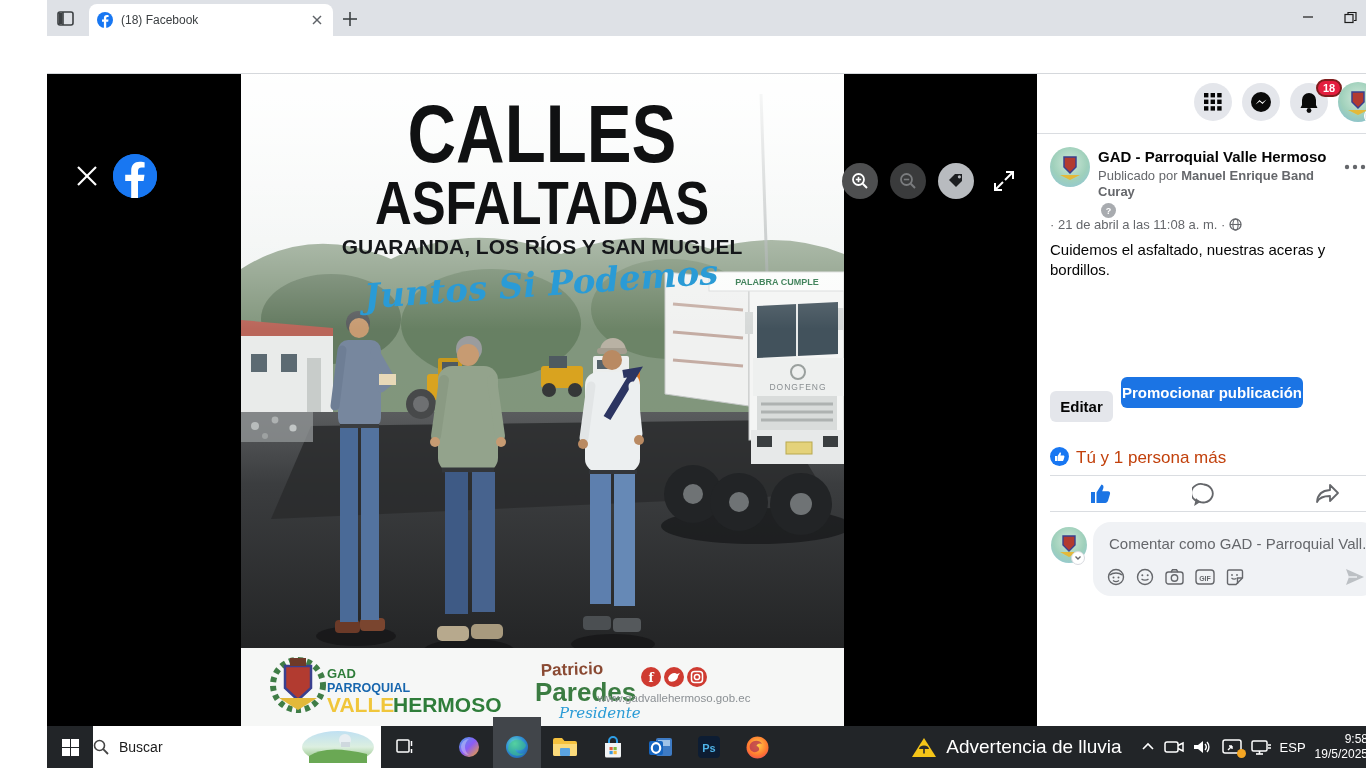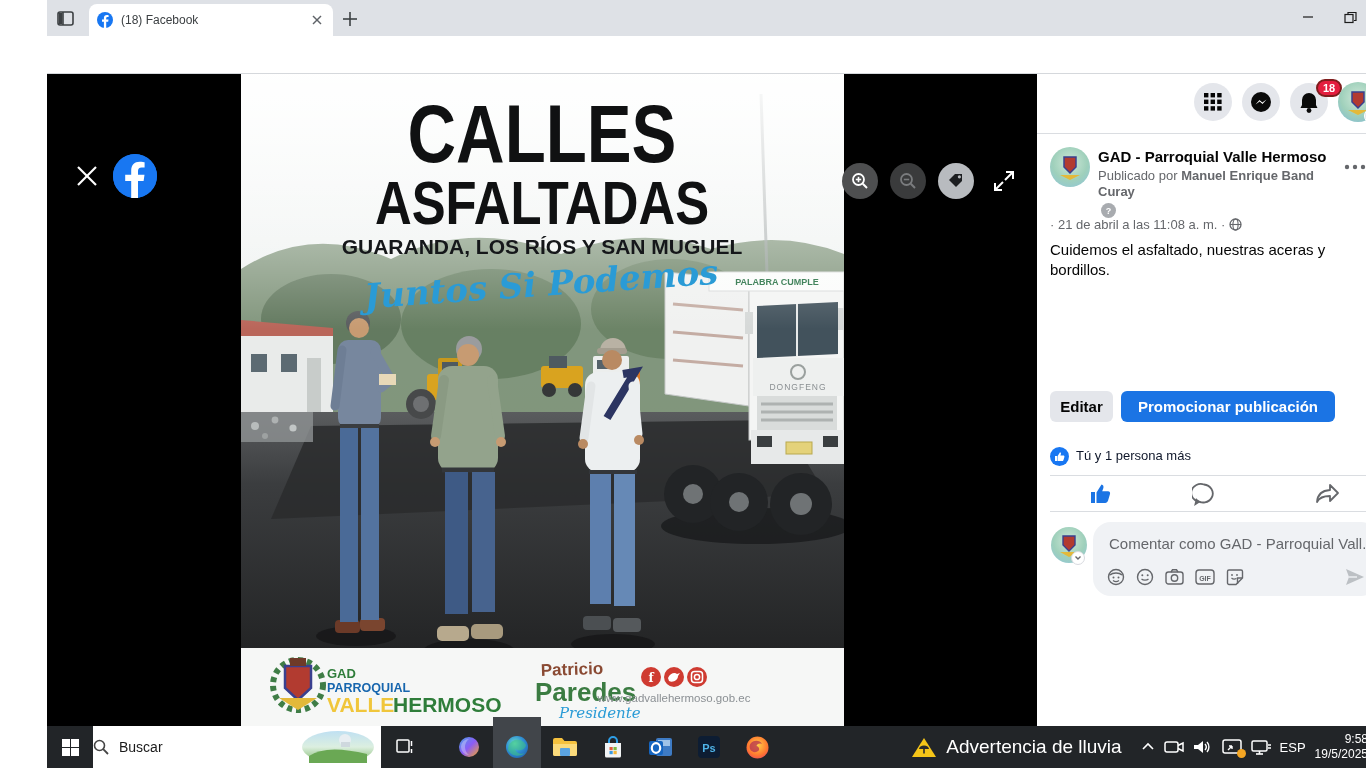--- a/index.html
+++ b/index.html
@@ -40,21 +40,21 @@
   .pg-name { font-size:15px; font-weight:bold; color:#050505; }
   .pub { font-size:13px; color:#65676b; line-height:16px; }
   .pub b { font-weight:bold; color:#65676b; }
   .ts { font-size:13px; color:#65676b; display:flex; align-items:center; gap:4px; }
   .body-text { font-size:15px; color:#050505; line-height:19.5px; }
   .body-text b { font-weight:bold; }
   .btn { height:31px; border-radius:6px; font-size:15px; font-weight:bold; display:flex;
          align-items:center; justify-content:center; cursor:pointer; }
   .btn-gray { background:#e4e6eb; color:#050505; }
   .btn-blue { background:#1b74e4; color:#fff; }
-  .likes { font-size:13px; color:#0f172a; }
+  .likes { font-size:17px; color:#c2410c; }
   .composer-box { background:#f0f2f5; border-radius:18px; }
   .placeholder { font-size:15px; color:#65676b; white-space:nowrap; overflow:hidden; }
   .scrollbar { left:1352px; top:74px; width:14px; height:652px; background:#f1f3f4; }
   .thumb { left:1354px; top:96px; width:10px; height:278px; background:#9aa0a6; border-radius:5px; }
 
   
   .taskbar { left:0; top:726px; width:1366px; height:42px; background:#222528; display:flex; align-items:center; }
   .tb-btn { width:46px; height:42px; display:flex; align-items:center; justify-content:center; }
   .searchbox { width:288px; height:42px; background:#fff; display:flex; align-items:center; gap:10px; position:relative; }
   .searchtext { font-size:14px; color:#1b1b1b; }
@@ -480,21 +480,21 @@
         </svg>
     </div>
 
     <div class="abs body-text" style="left:13px;top:166px;width:338px">
       <div>Cuidemos el asfaltado, nuestras aceras y bordillos.</div>
     </div>
 
     <div class="abs btn btn-gray" style="left:13px;top:317px;width:63px">
         <span>Editar</span>
       </div>
-    <div class="abs btn btn-blue" style="left:84px;top:317px;width:214px">
+    <div class="abs btn btn-blue" style="left:84px;top:303px;width:182px">
         <span>Promocionar publicación</span>
       </div>
 
     <div class="abs circlebtn" style="left:13px;top:373px;width:19px;height:19px;background:#1877f2">
       <svg width="11" height="11">
           <path d="M1 5 h2 v5 H1 z M3.5 10 V5.2 L6 1.2 c.9.2 1.2 1 .9 1.9 L6.4 4.6 H9.4 c.8 0 1.2.7 1 1.4 l-1 3.2 c-.2.6-.7.9-1.3.9 z" fill="#fff"></path>
         </svg>
     </div>
     <div class="abs likes" style="left:39px;top:374px"><span>Tú y 1 persona más</span></div>
     <div class="abs divider" style="left:13px;top:401px;width:338px"></div>

